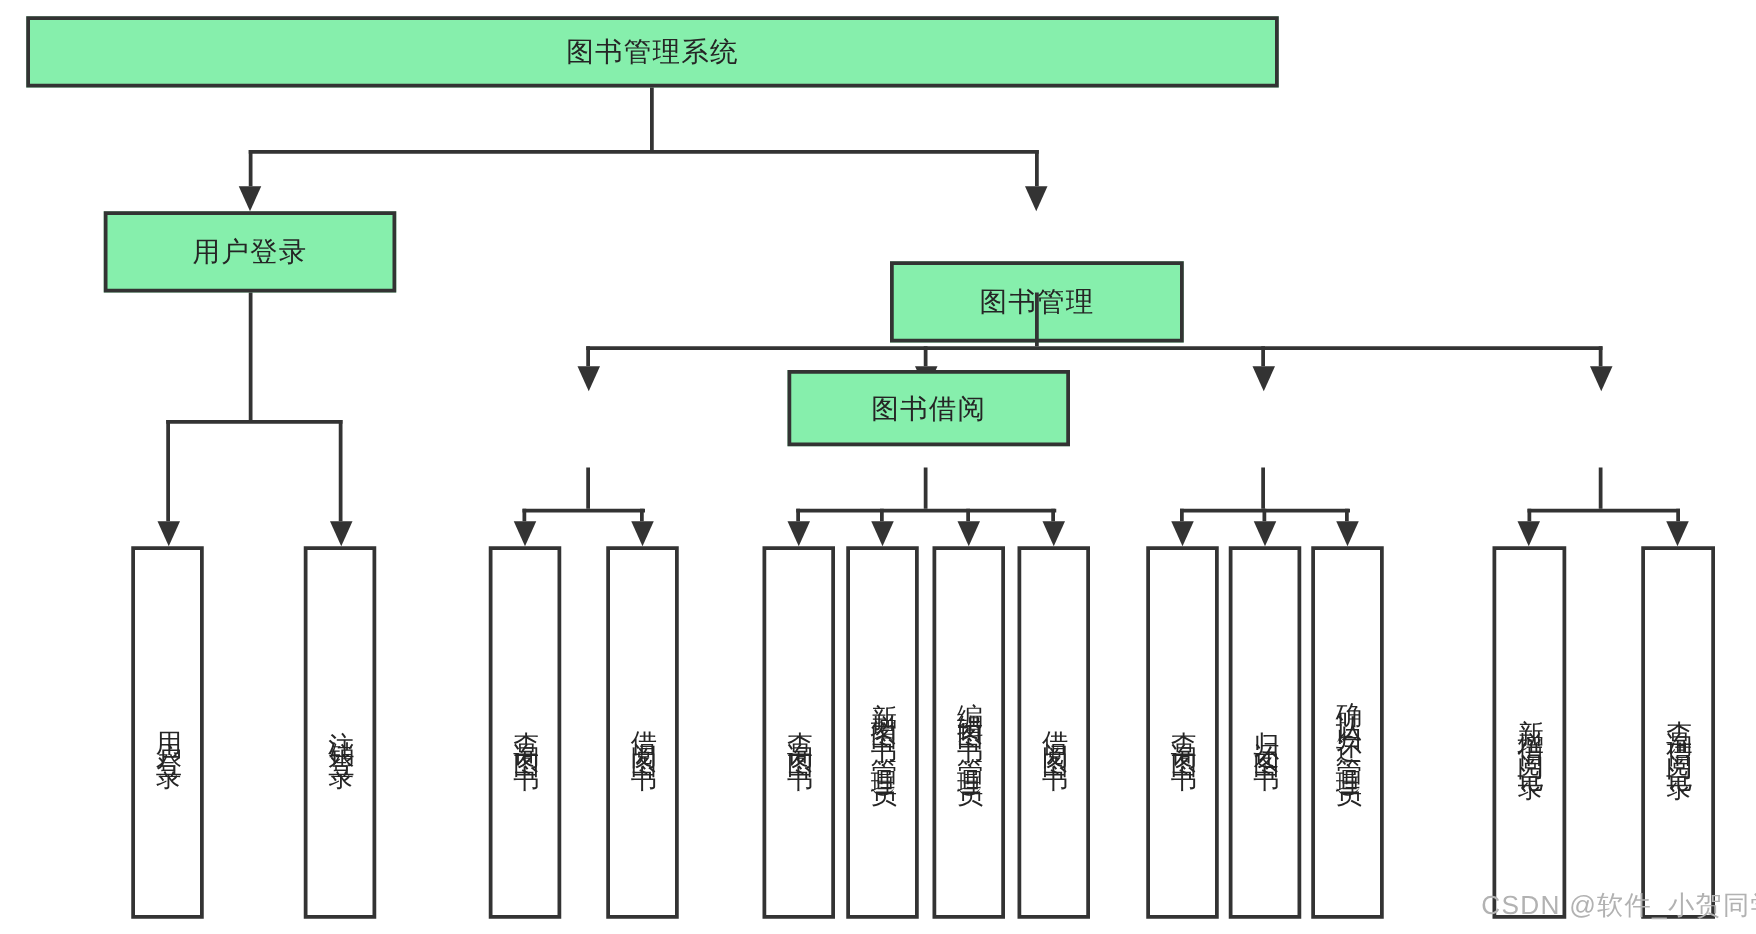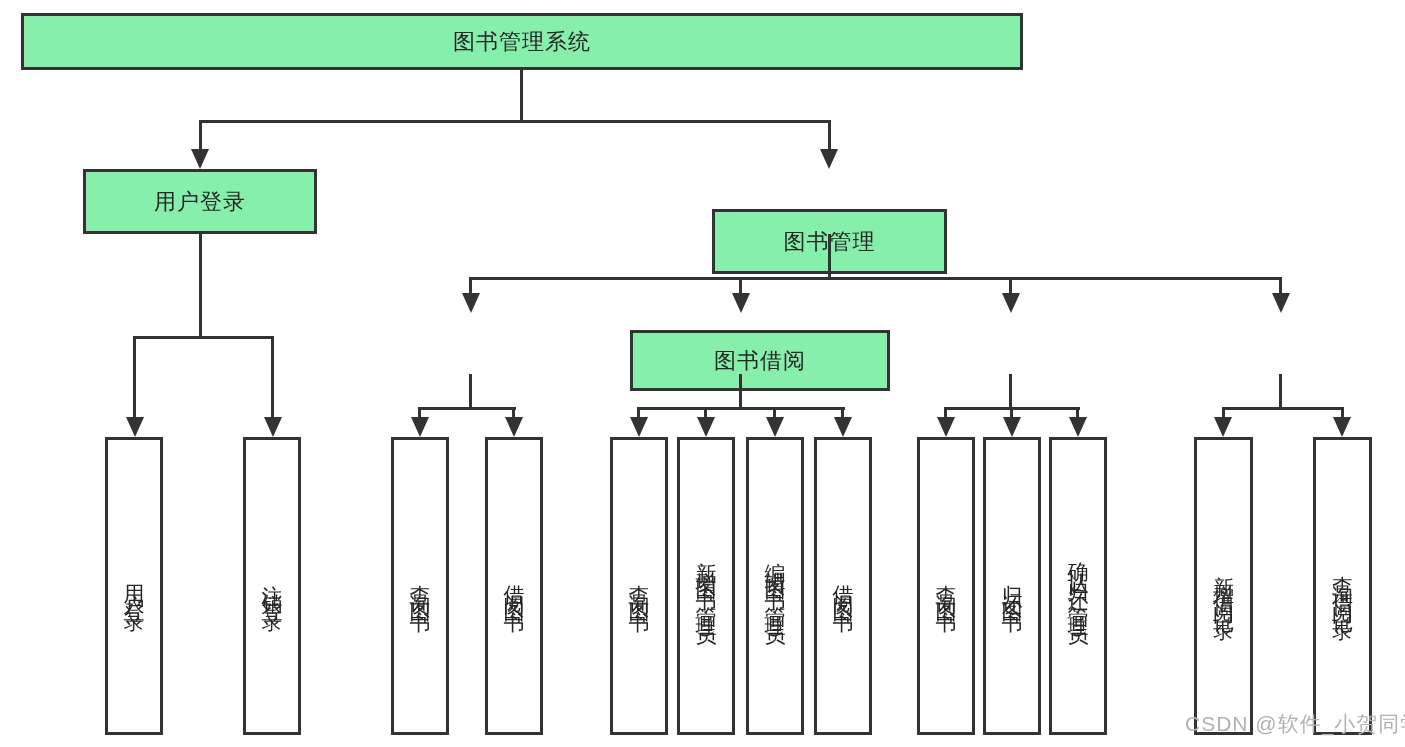--- a/index.html
+++ b/index.html
@@ -64,21 +64,21 @@
   <div class="hl" style="left:469px;top:277px;width:813px;"></div>
   <div class="vl" style="left:469px;top:277px;height:16px;"></div>
   <div class="ah" style="left:462px;top:293px;"></div>
   <div class="vl" style="left:739px;top:277px;height:16px;"></div>
   <div class="ah" style="left:732px;top:293px;"></div>
   <div class="vl" style="left:1009px;top:277px;height:16px;"></div>
   <div class="ah" style="left:1002px;top:293px;"></div>
   <div class="vl" style="left:1279px;top:277px;height:16px;"></div>
   <div class="ah" style="left:1272px;top:293px;"></div>
 
-  <div class="box" style="left:630px;top:330px;width:260px;height:61px;">
+  <div class="box" style="left:630px;top:296px;width:226px;height:61px;">
     <span class="lbl">图书借阅</span>
   </div>
 
   <div class="vl" style="left:469px;top:374px;height:33px;"></div>
   <div class="hl" style="left:418px;top:407px;width:98px;"></div>
   <div class="vl" style="left:418px;top:407px;height:10px;"></div>
   <div class="ah" style="left:411px;top:417px;"></div>
   <div class="vl" style="left:512px;top:407px;height:10px;"></div>
   <div class="ah" style="left:505px;top:417px;"></div>
 

